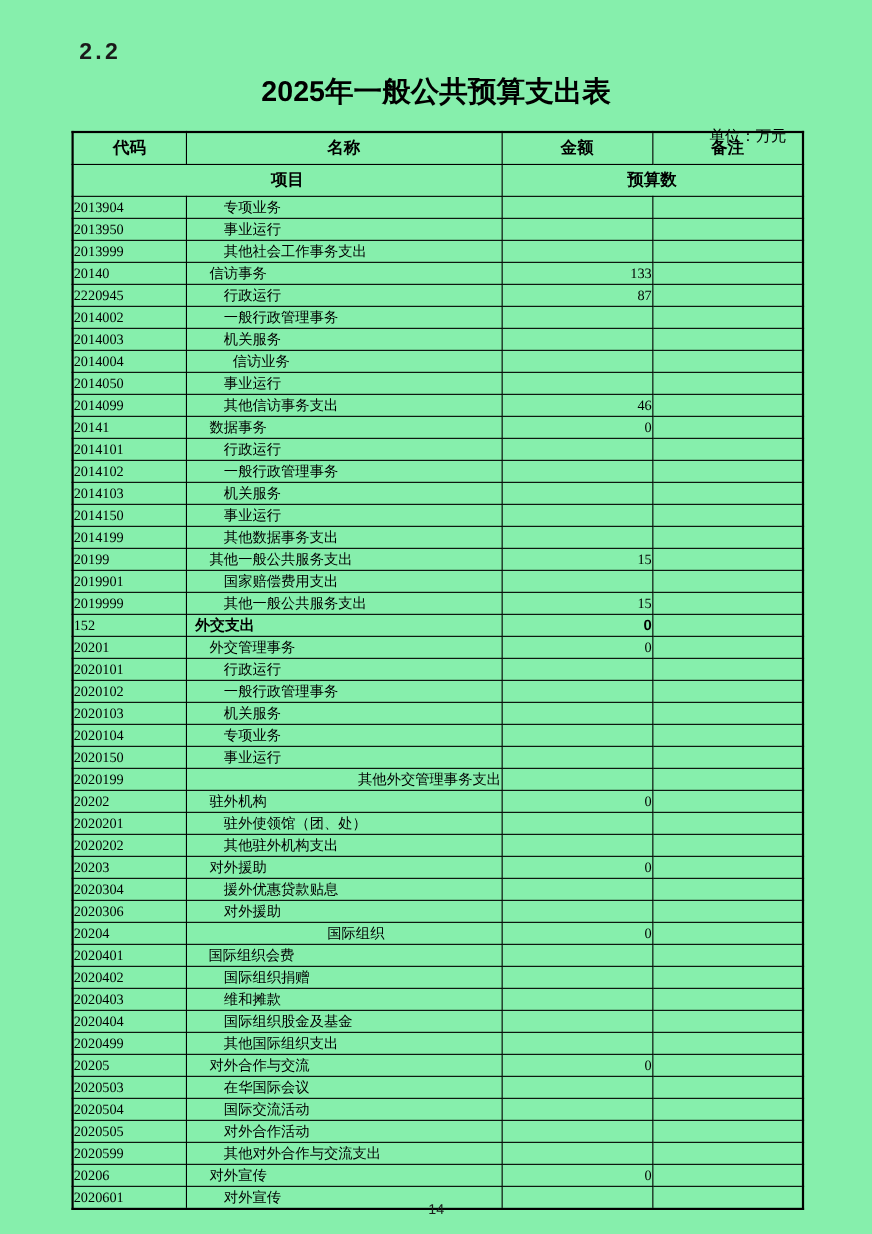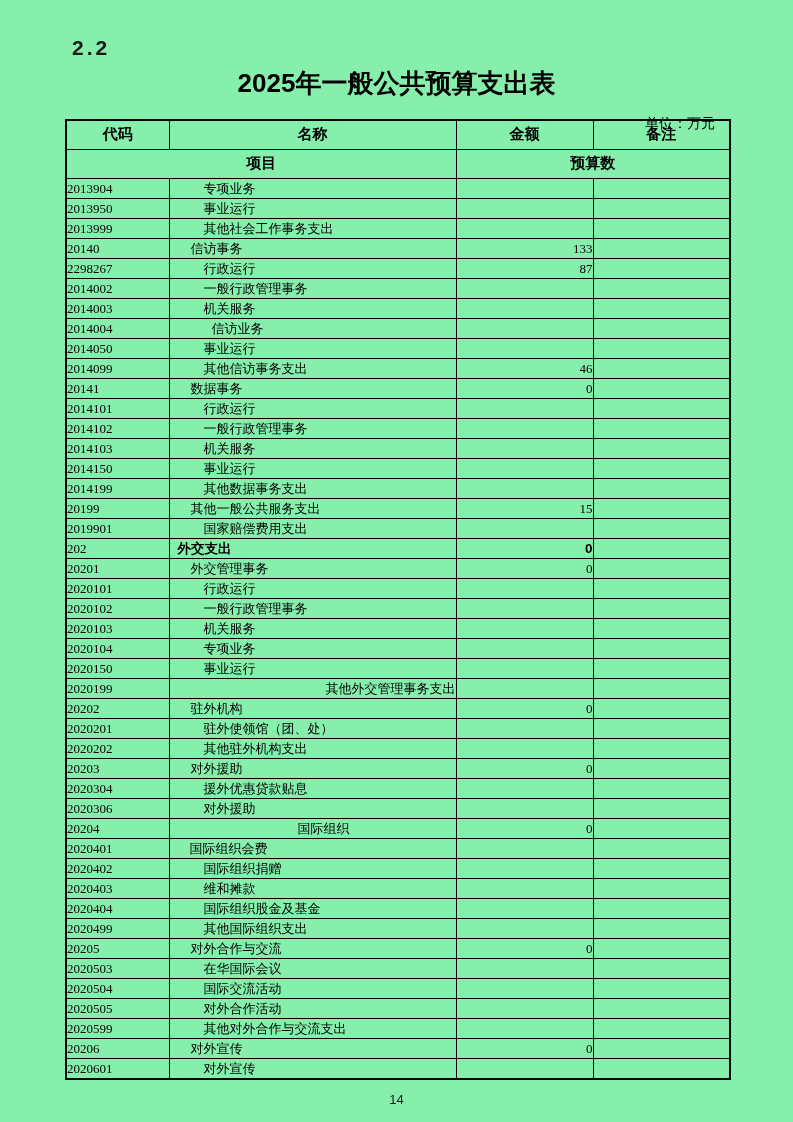--- a/index.html
+++ b/index.html
@@ -150,21 +150,21 @@
           <td class="cell-amount"></td>
           <td class="cell-note"></td>
         </tr>
         <tr>
           <td class="cell-code">20140</td>
           <td class="cell-name" style="padding-left: 21px;">信访事务</td>
           <td class="cell-amount">133</td>
           <td class="cell-note"></td>
         </tr>
         <tr>
-          <td class="cell-code">2298267</td>
+          <td class="cell-code">2220945</td>
           <td class="cell-name" style="padding-left: 34px;">行政运行</td>
           <td class="cell-amount">87</td>
           <td class="cell-note"></td>
         </tr>
         <tr>
           <td class="cell-code">2014002</td>
           <td class="cell-name" style="padding-left: 34px;">一般行政管理事务</td>
           <td class="cell-amount"></td>
           <td class="cell-note"></td>
         </tr>
@@ -233,22 +233,28 @@
           <td class="cell-name" style="padding-left: 21px;">其他一般公共服务支出</td>
           <td class="cell-amount">15</td>
           <td class="cell-note"></td>
         </tr>
         <tr>
           <td class="cell-code">2019901</td>
           <td class="cell-name" style="padding-left: 34px;">国家赔偿费用支出</td>
           <td class="cell-amount"></td>
           <td class="cell-note"></td>
         </tr>
+        <tr>
+          <td class="cell-code">2019999</td>
+          <td class="cell-name" style="padding-left: 34px;">其他一般公共服务支出</td>
+          <td class="cell-amount">15</td>
+          <td class="cell-note"></td>
+        </tr>
         <tr class="bold-row">
-          <td class="cell-code">202</td>
+          <td class="cell-code">152</td>
           <td class="cell-name" style="padding-left: 8px;">外交支出</td>
           <td class="cell-amount">0</td>
           <td class="cell-note"></td>
         </tr>
         <tr>
           <td class="cell-code">20201</td>
           <td class="cell-name" style="padding-left: 21px;">外交管理事务</td>
           <td class="cell-amount">0</td>
           <td class="cell-note"></td>
         </tr>

